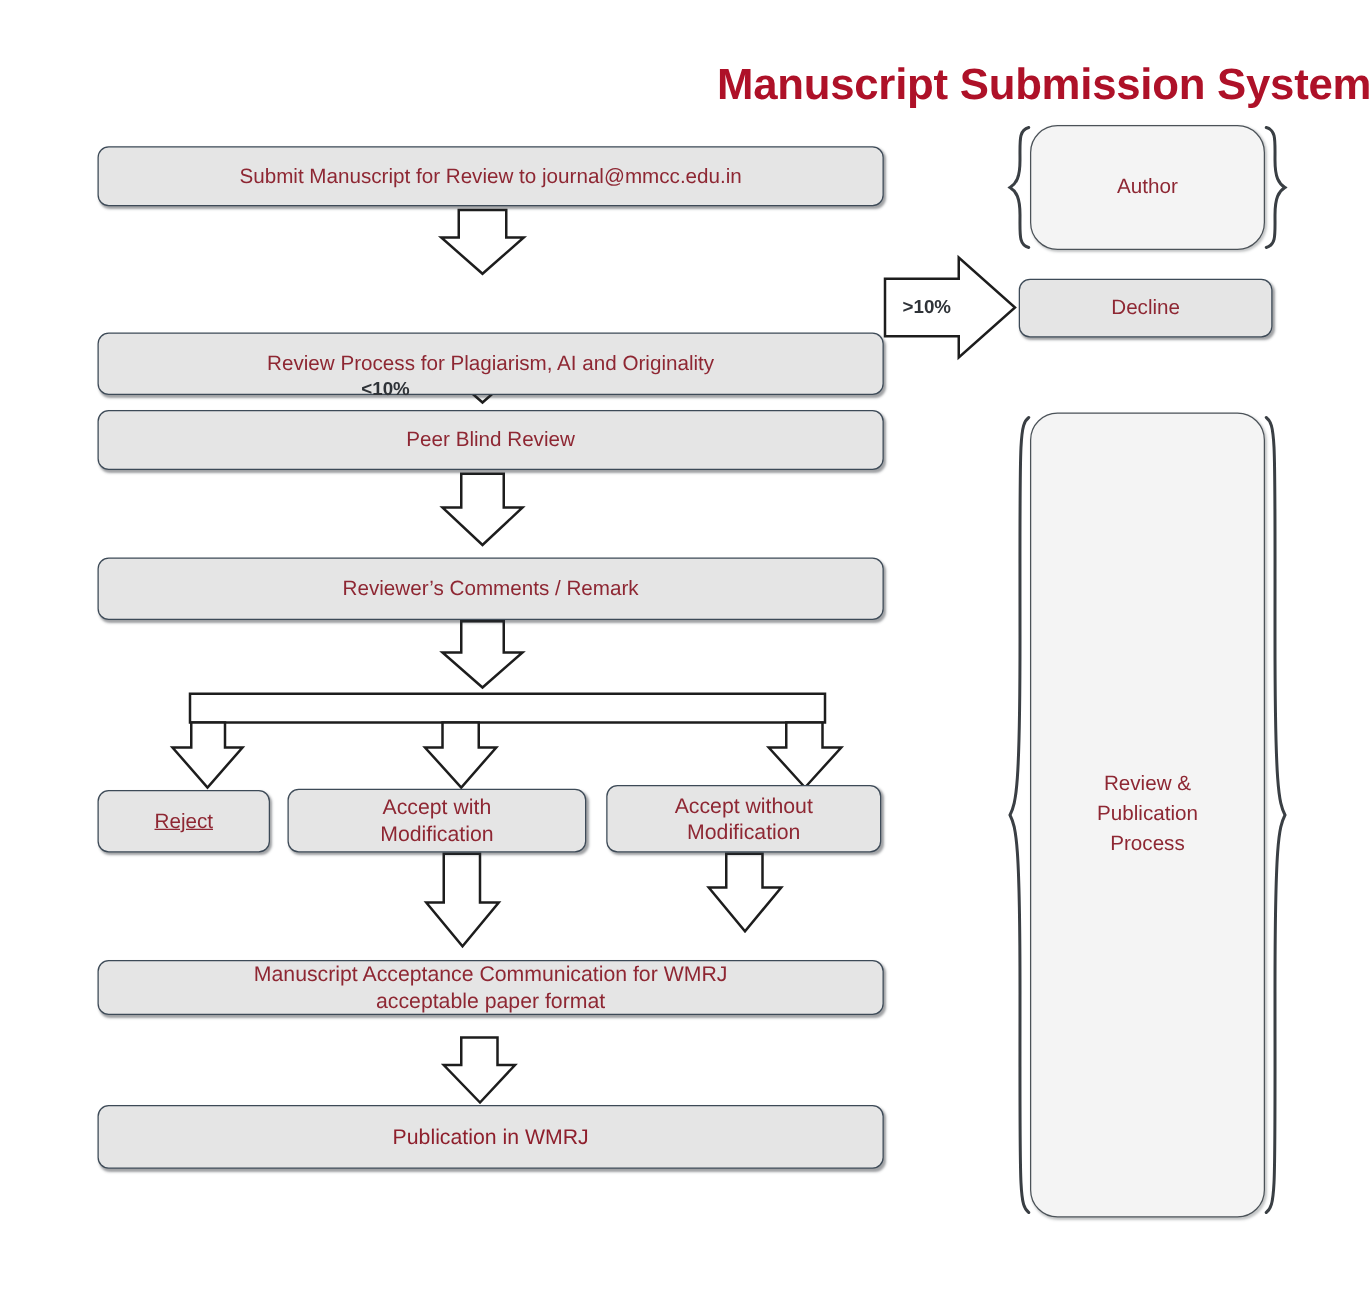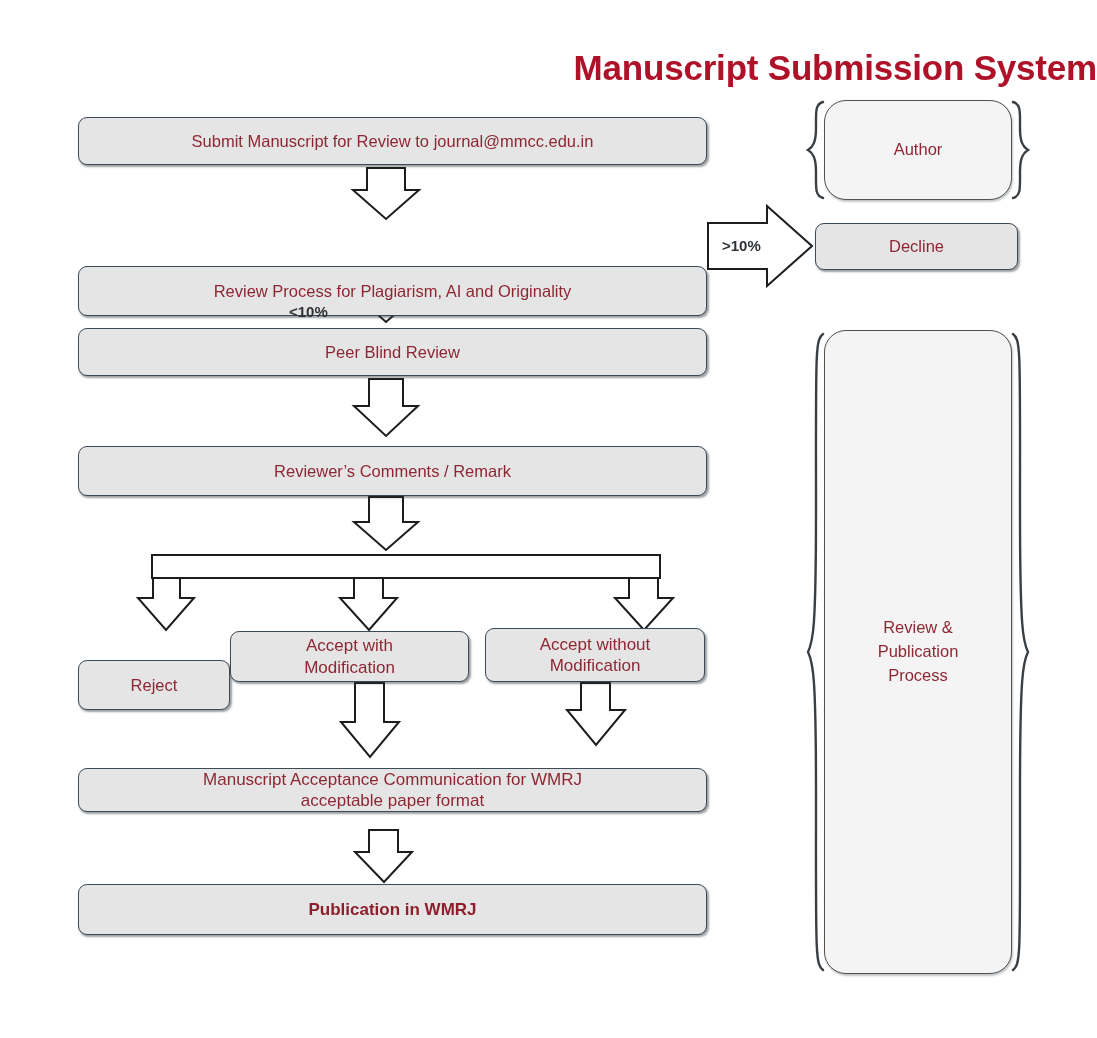--- a/index.html
+++ b/index.html
@@ -48,21 +48,21 @@
     align-items: center;
     justify-content: center;
     text-align: center;
     color: #8e2733;
     font-family: "Liberation Sans", sans-serif;
     font-size: 16.5px;
     line-height: 1.25;
     box-shadow: 1.5px 2px 2px rgba(40,45,52,0.45);
   }
   .node.two-line { font-size: 17px; }
-  .node.strong { font-weight: bold; color: #8e1f2c; font-size: 17px; }
+  .node.strong { font-weight: normal; color: #8e1f2c; font-size: 17px; }
 
   
   .brace-group {
     position: absolute;
     box-sizing: border-box;
   }
   .brace-body {
     position: absolute;
     left: 18px;
     right: 18px;
@@ -150,21 +150,21 @@
 <div class="node" style="left:78px; top:117px; width:629px; height:48px;">Submit Manuscript for Review to journal@mmcc.edu.in</div>
 
 <div class="node" style="left:78px; top:220px; width:629px; height:50px;margin-top:46px;">Review Process for Plagiarism, AI and Originality</div>
 
 <div class="node" style="left:815px; top:223px; width:203px; height:47px;">Decline</div>
 
 <div class="node" style="left:78px; top:328px; width:629px; height:48px;">Peer Blind Review</div>
 
 <div class="node" style="left:78px; top:446px; width:629px; height:50px;">Reviewer’s Comments / Remark</div>
 
-<div class="node" style="left:78px; top:660px; width:152px; height:50px;">Reject</div>
+<div class="node" style="left:78px; top:632px; width:138px; height:50px;text-decoration:underline;">Reject</div>
 
 <div class="node two-line" style="left:230px; top:631px; width:239px; height:51px; white-space:pre-line;">Accept with
 Modification</div>
 
 <div class="node two-line" style="left:485px; top:628px; width:220px; height:54px; white-space:pre-line;">Accept without
 Modification</div>
 
 <div class="node two-line" style="left:78px; top:768px; width:629px; height:44px; white-space:pre-line;">Manuscript Acceptance Communication for WMRJ
 acceptable paper format</div>
 

